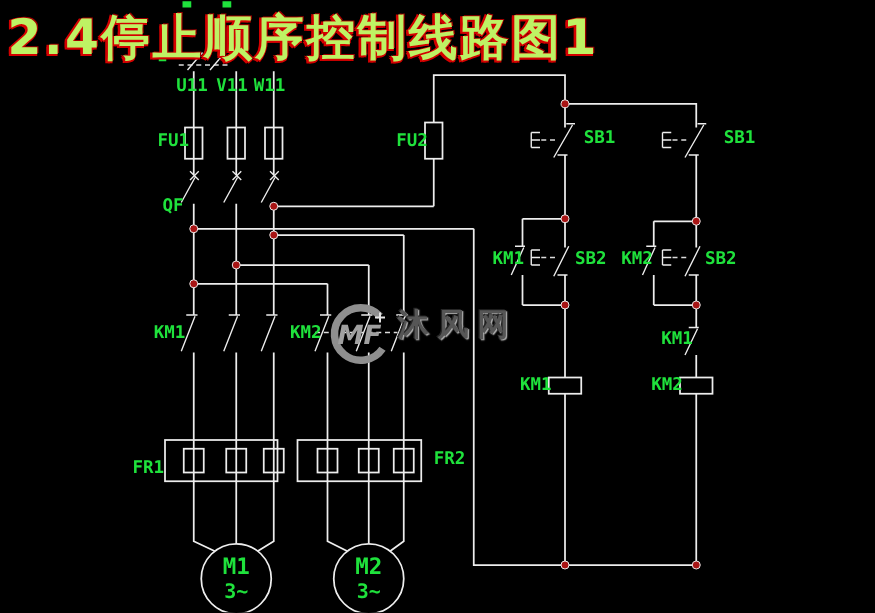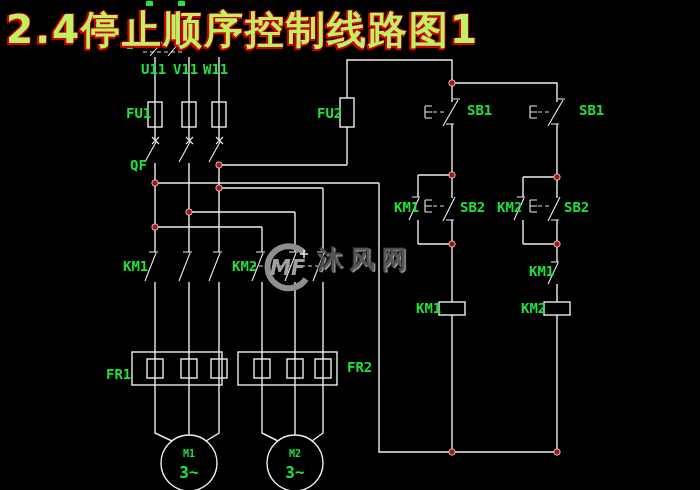--- a/index.html
+++ b/index.html
@@ -19,21 +19,21 @@
   .spk{fill:#1fe23c;}
   
   #wm{position:absolute;left:258px;top:208px;width:190px;height:64px;z-index:5;margin-top:29px;}
   #wm-name{position:absolute;left:60px;top:6px;font-size:25px;font-weight:bold;
            letter-spacing:7px;color:#565656;white-space:nowrap;
            text-shadow:-1px -1px 0 #262626,1px 1px 1px #b8b8b8;}
   #wm-url{position:absolute;left:72px;top:42px;font-size:13px;font-weight:bold;
           letter-spacing:.5px;color:#8f8f8f;white-space:nowrap;
           text-shadow:1px 1px 0 #2e2e2e;}
   .motor-txt{position:absolute;width:56px;text-align:center;color:#1fe23c;
-             font-family:"DejaVu Sans Mono", monospace;font-weight:bold;font-size:10px;line-height:14px;}
+             font-family:"DejaVu Sans Mono", monospace;font-weight:bold;font-size:18px;line-height:14px;}
 </style>
 </head>
 <body>
 
 <div id="stage">
 
   <svg width="700" height="490" viewBox="0 0 700 490">
 
     <g>
       <path class="dash" d="M143,52 L185,52"></path>

